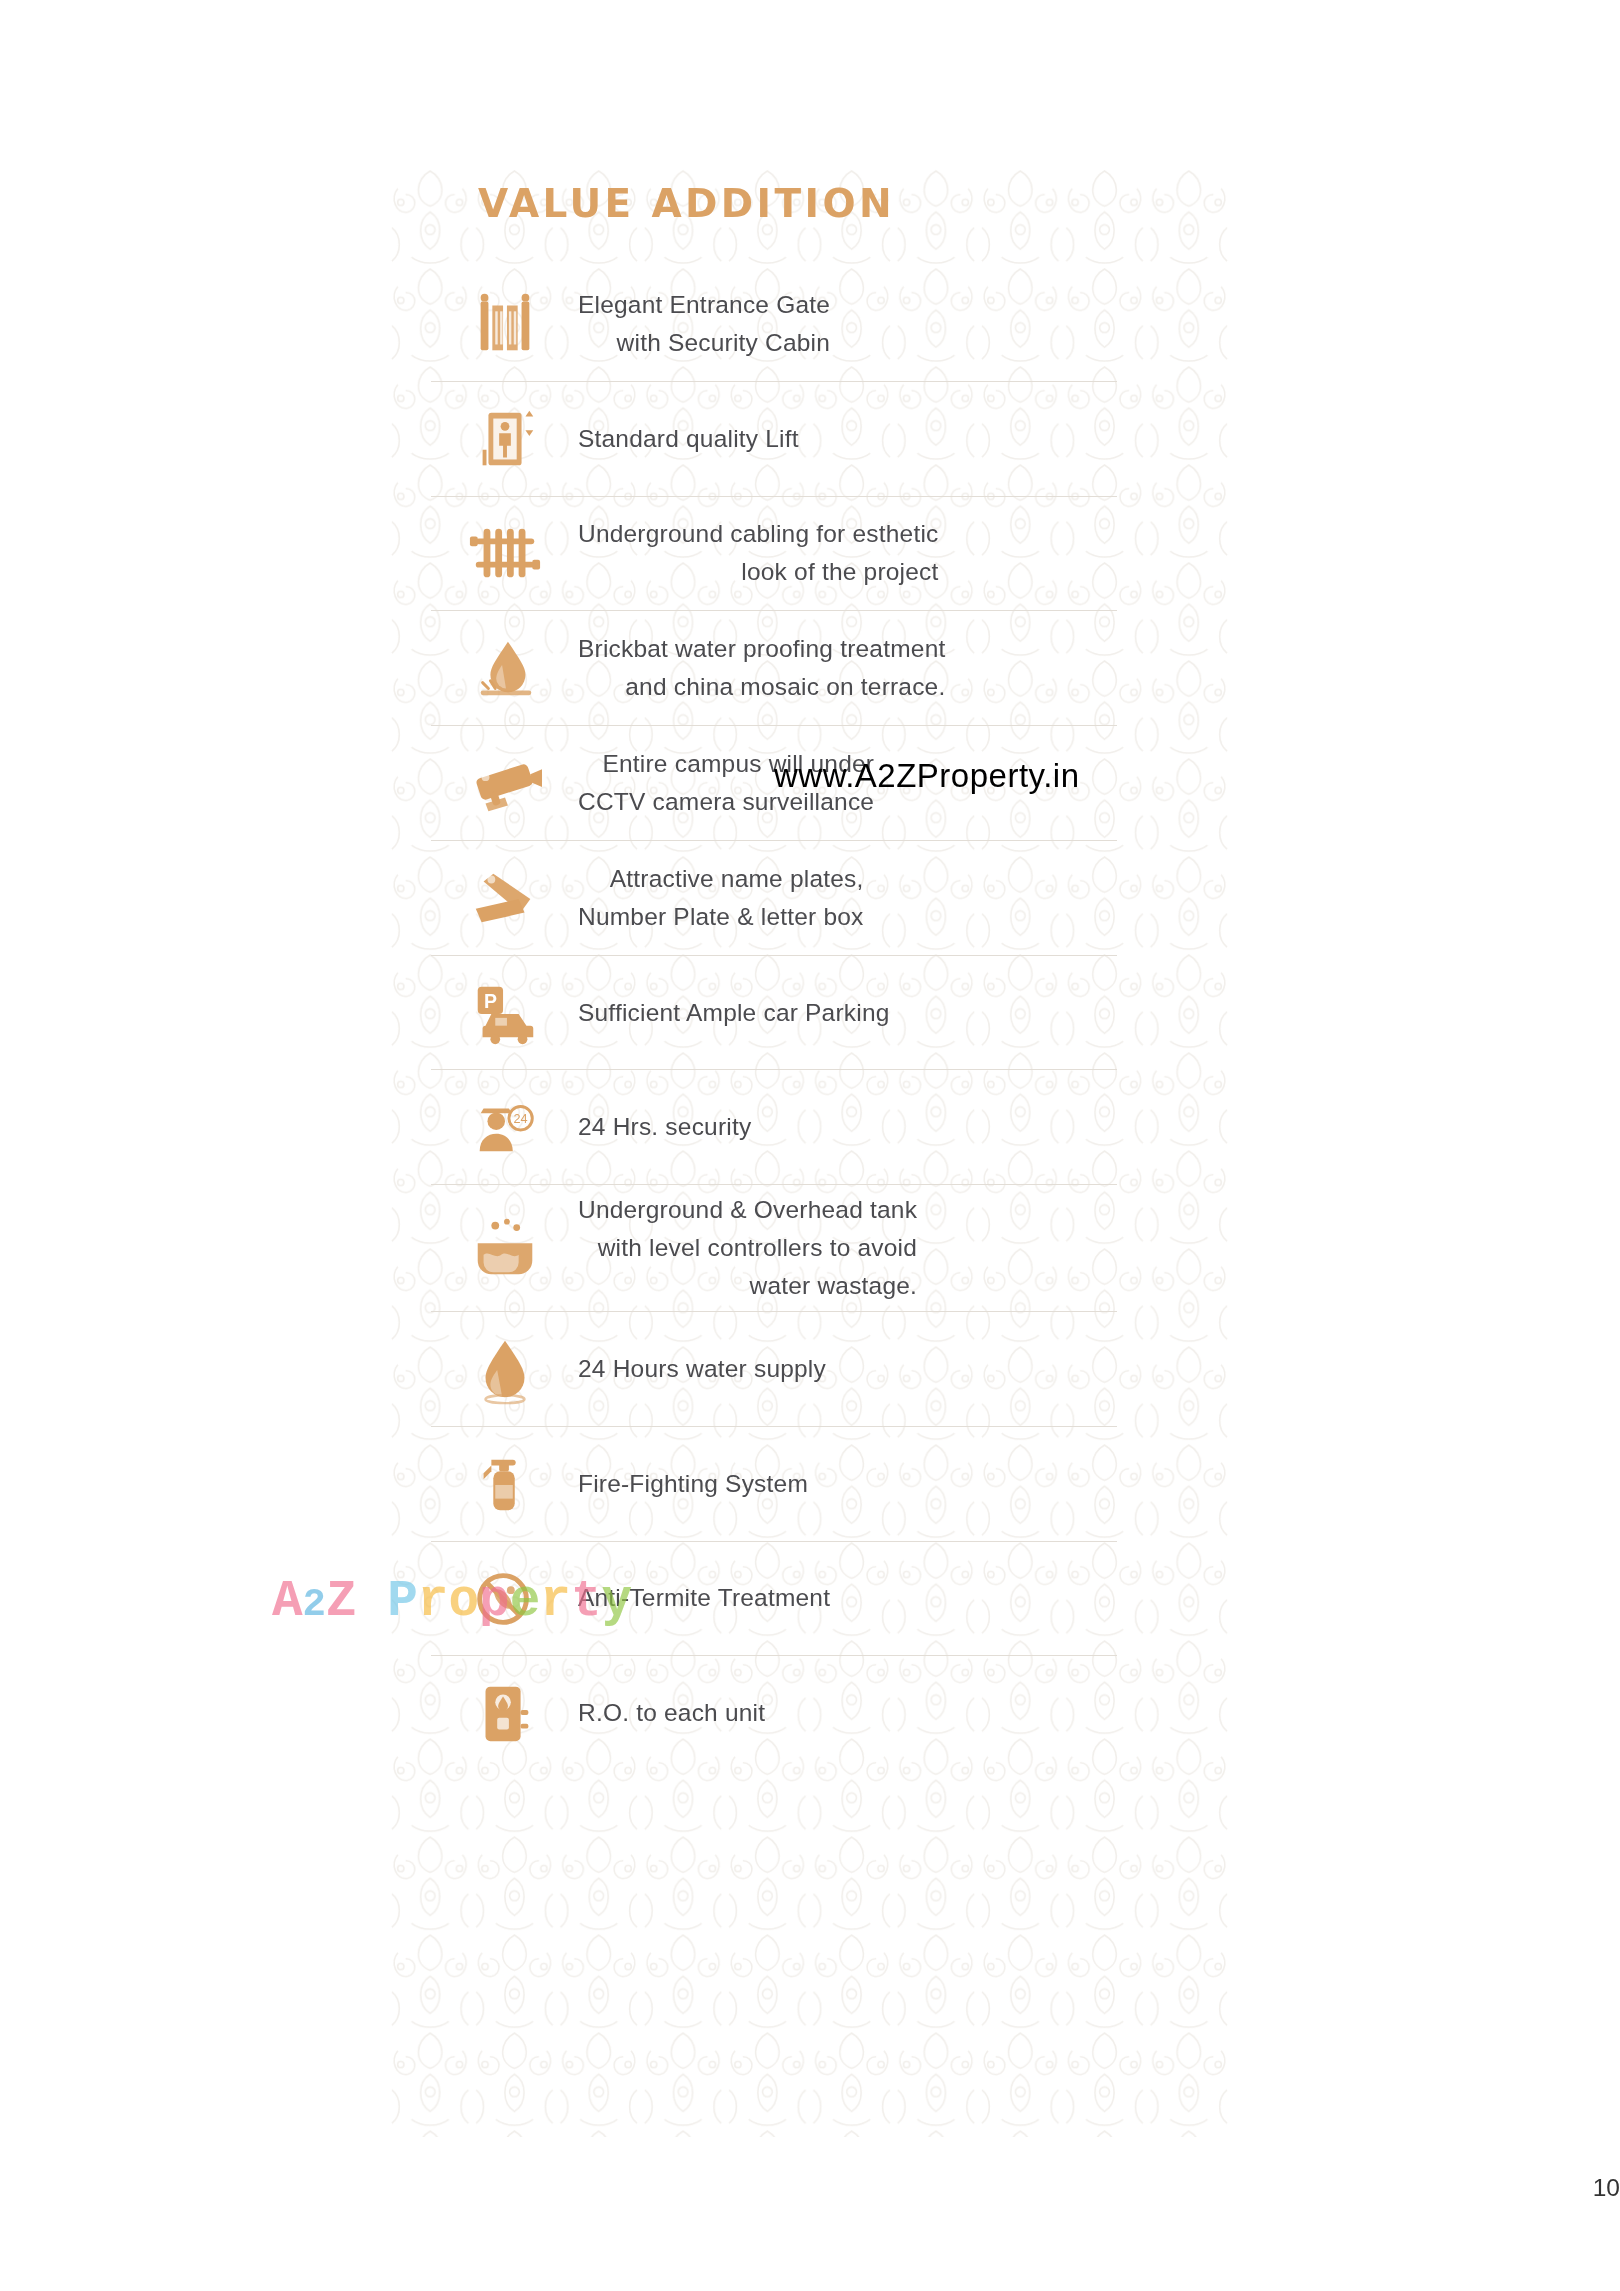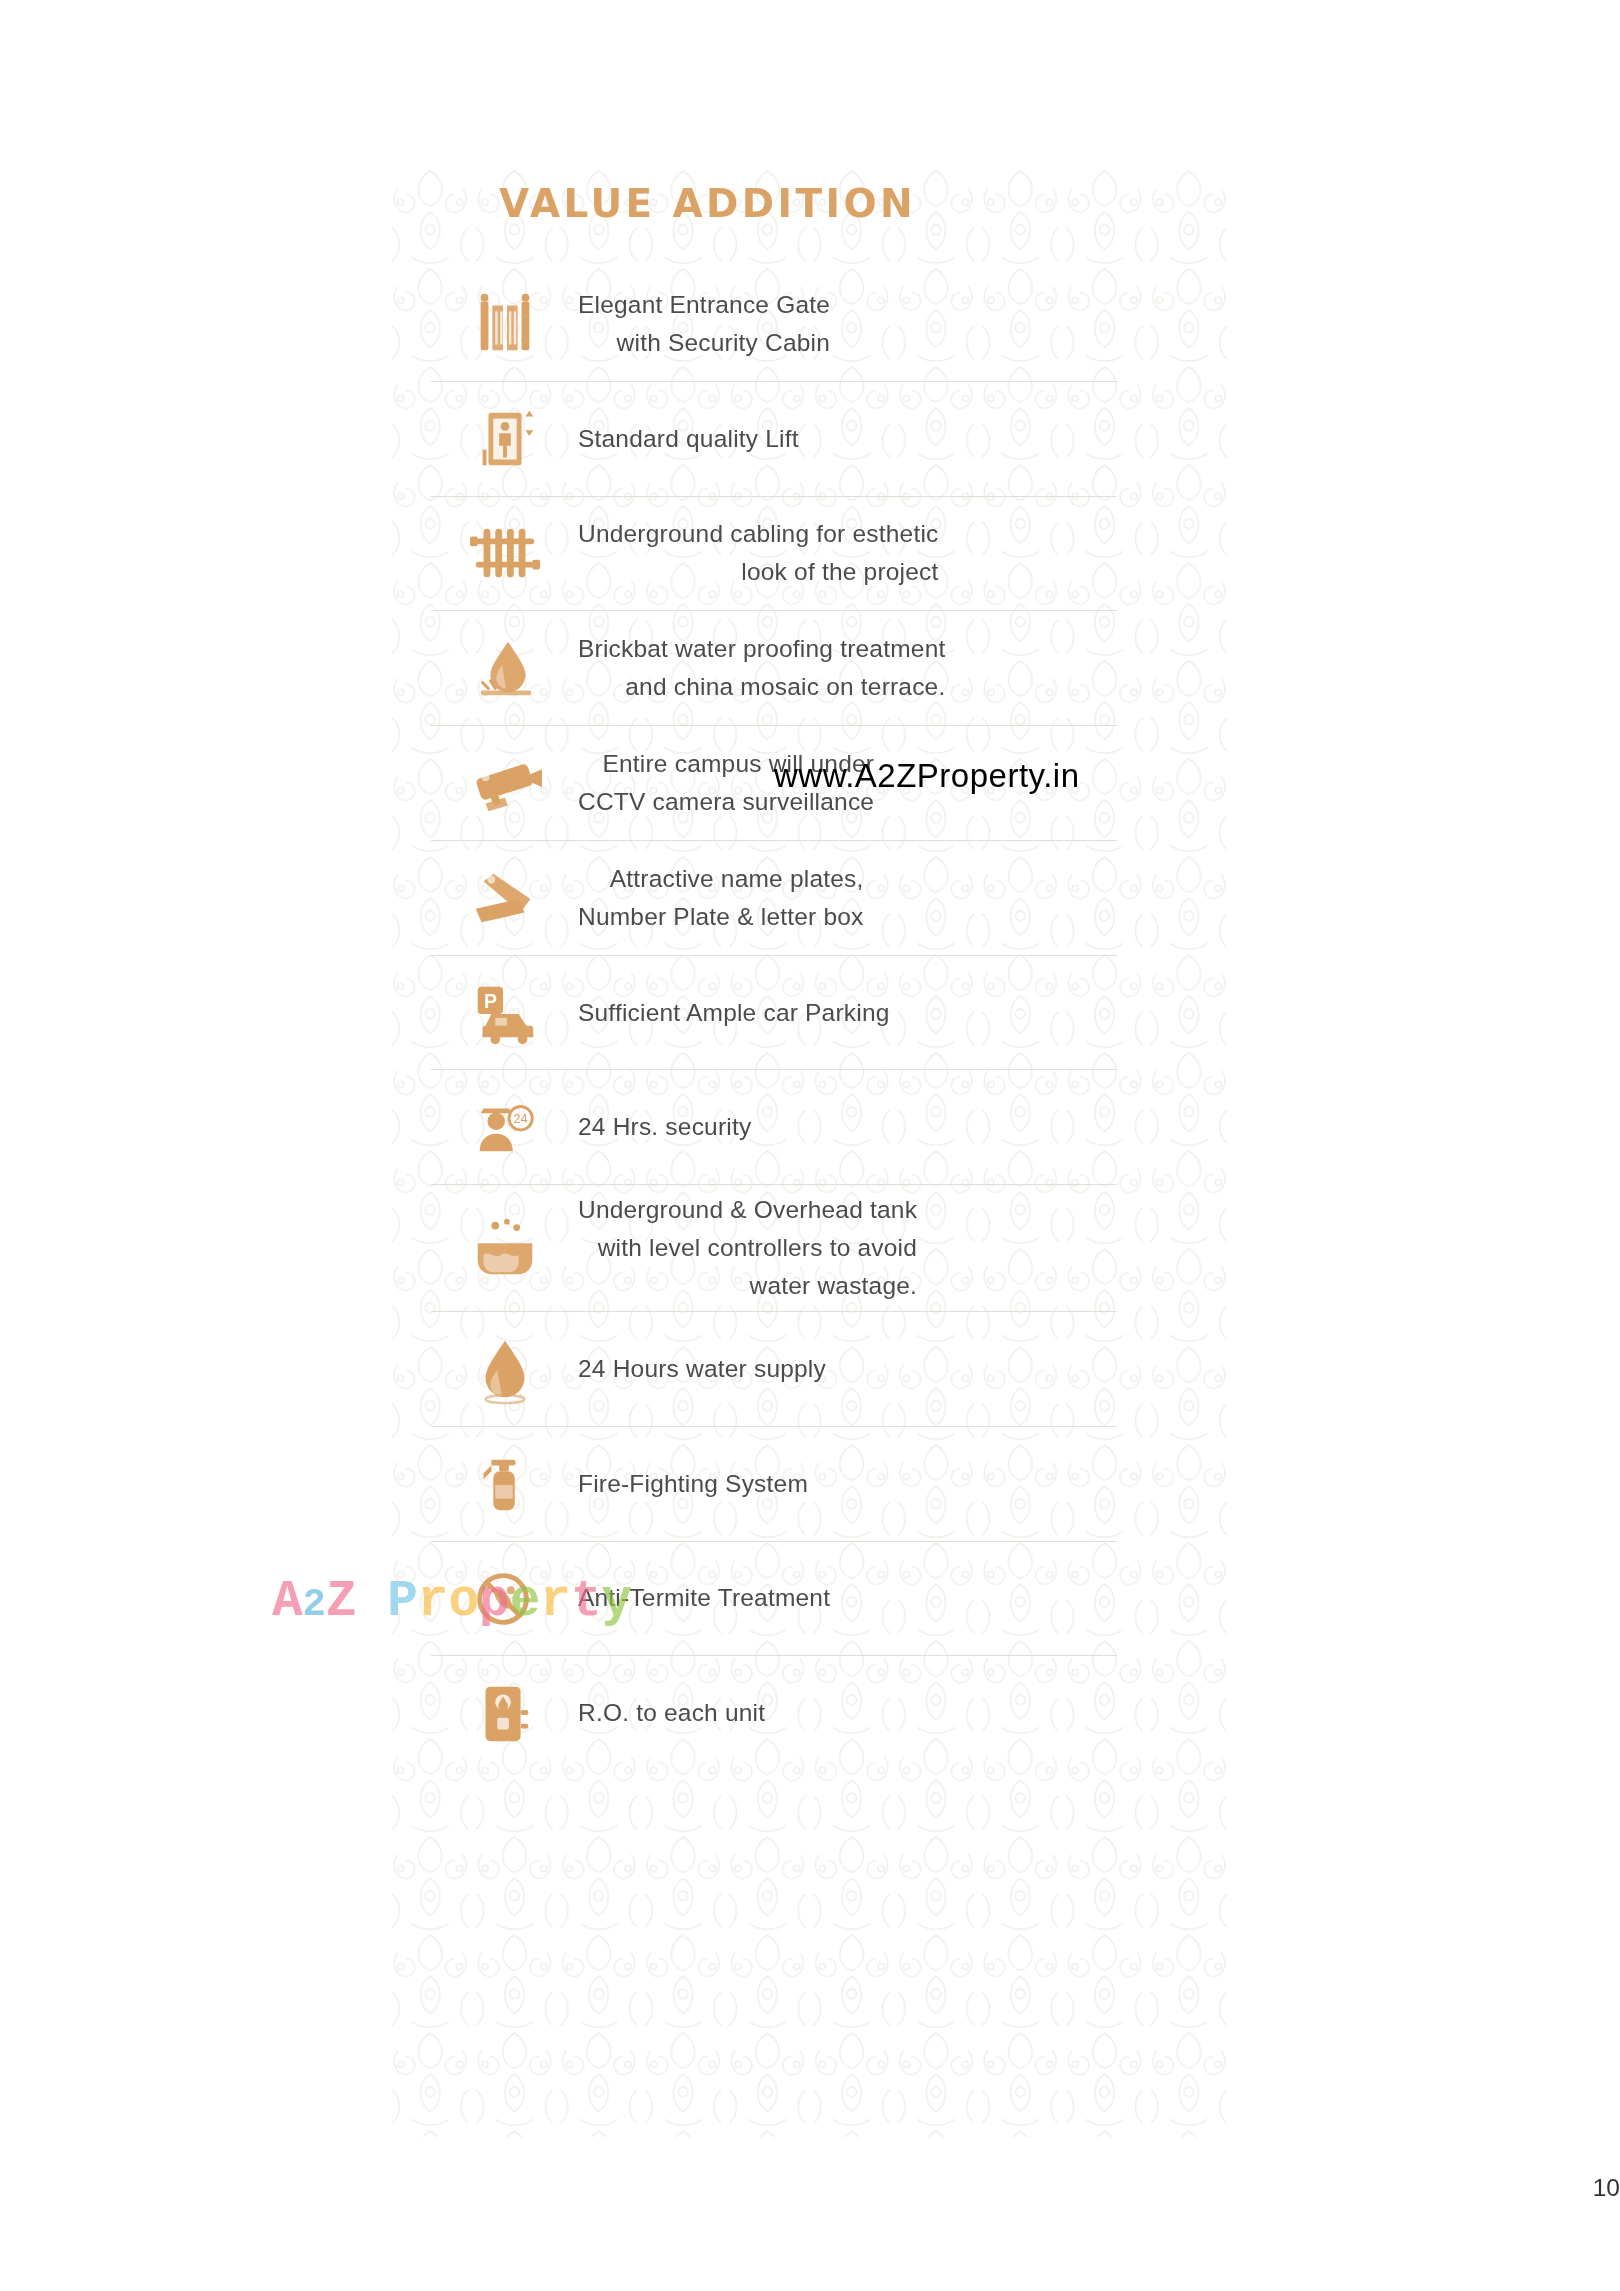--- a/index.html
+++ b/index.html
@@ -31,21 +31,21 @@
   #page {
     position: absolute;
     left: 0; top: 0;
     width: 1620px;
     height: 2292px;
     z-index: 2;
   }
 
   .title {
     position: absolute;
-    left: 499px;
+    left: 478px;
     top: 181px;
     font-size: 39px;
     letter-spacing: 3.4px;
     font-weight: bold;
     color: #dba265;
     font-family: "DejaVu Sans", sans-serif;
   }
 
   .list {
     position: absolute;

